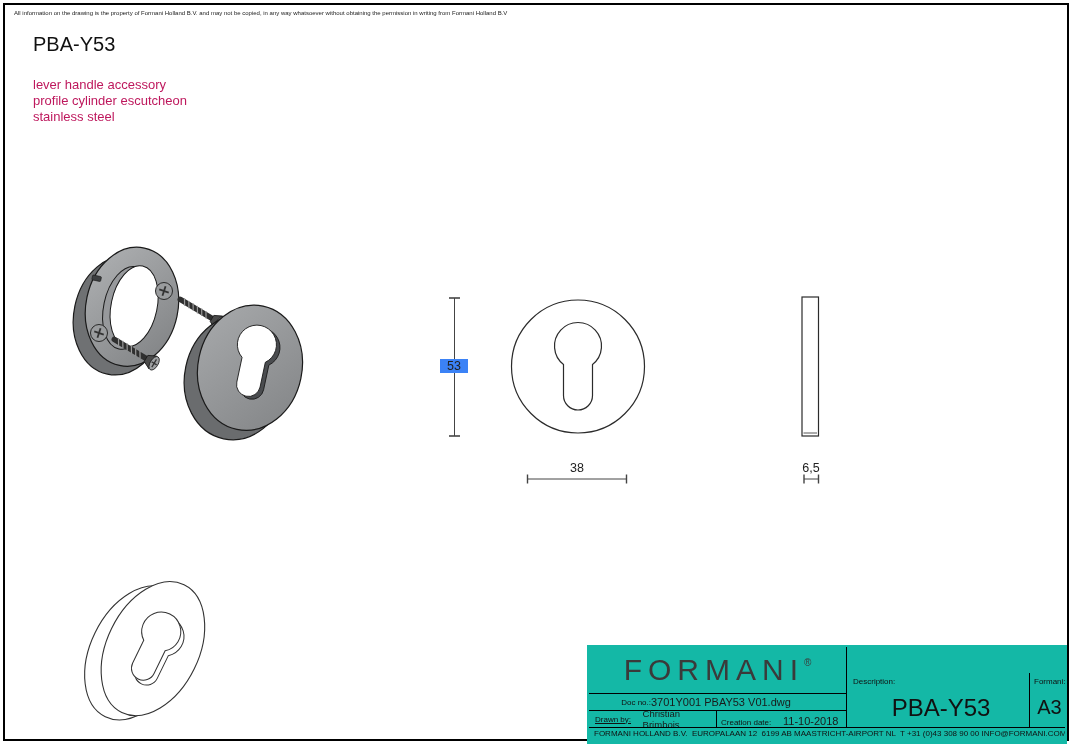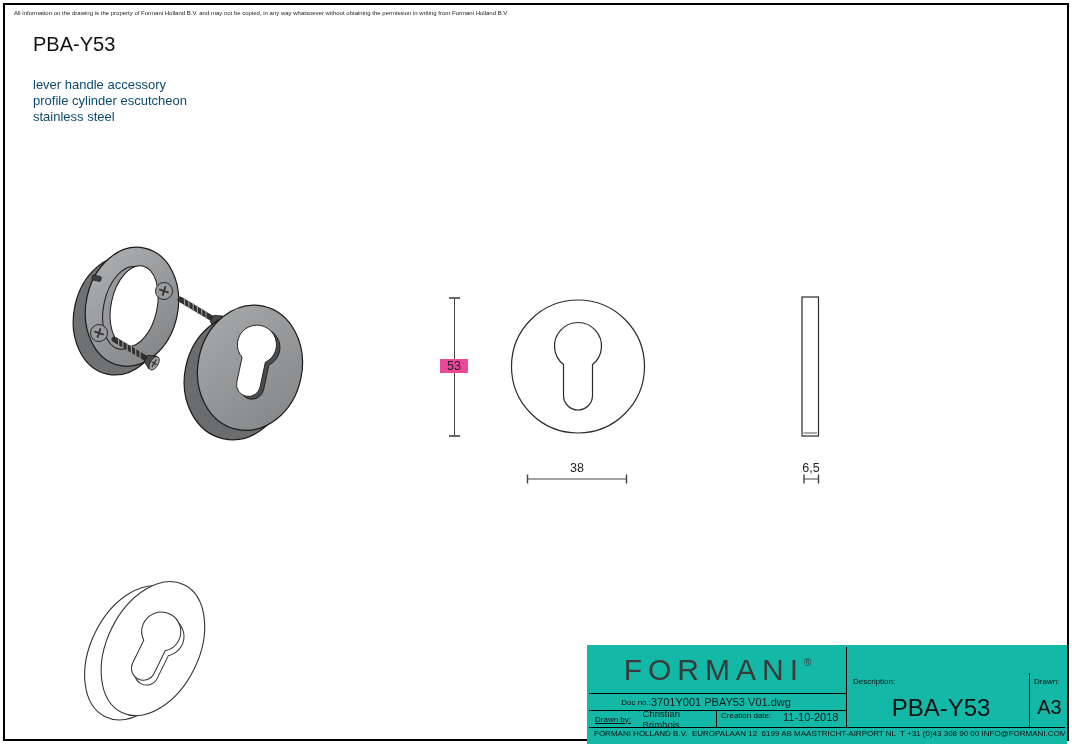--- a/index.html
+++ b/index.html
@@ -1,39 +1,39 @@
 <!DOCTYPE html>
 <html><head>
 <meta charset="utf-8">
 <style>
   html,body{margin:0;padding:0;background:#ffffff;}
   .page{position:relative;width:1072px;height:744px;background:#fff;overflow:hidden;
         font-family:"Liberation Sans", sans-serif;color:#1a1a1a;}
   .frame{position:absolute;left:3px;top:3px;right:3px;bottom:3px;border:2px solid #000;}
   .disclaimer{position:absolute;left:14px;top:10px;font-size:6px;color:#222;white-space:nowrap;}
   .doc-title{position:absolute;left:33px;top:33px;font-size:20px;color:#111;}
-  .desc-block{position:absolute;left:33px;top:77px;font-size:13px;line-height:16px;color:#0c4a6e;}
+  .desc-block{position:absolute;left:33px;top:77px;font-size:13px;line-height:16px;color:#be185d;}
   .drawing-layer{position:absolute;left:0;top:0;width:1072px;height:744px;}
-  .dim-label{position:absolute;font-size:12.5px;color:#222;background:#ec4899;text-align:center;line-height:14px;}
+  .dim-label{position:absolute;font-size:12.5px;color:#222;background:#3b82f6;text-align:center;line-height:14px;}
   .dim-53{left:440px;top:359px;width:28px;}
   .dim-38{left:563px;top:461px;width:28px;background:transparent;}
   .dim-65{left:794px;top:461px;width:34px;background:transparent;}
 
   
   .tb{position:absolute;left:587px;top:645px;width:480px;height:116px;border:2px solid #14b8a6;
       box-sizing:border-box;background:#14b8a6;}
   .tb .cell{position:absolute;box-sizing:border-box;}
   .tb-logo{left:0;top:0;width:258px;height:47px;border-right:1px solid #000;border-bottom:1px solid #000;
            display:flex;align-items:center;justify-content:center;}
   .logo-text{font-size:30px;letter-spacing:6px;color:#3a3a3a;font-weight:400;}
   .logo-text sup{font-size:10px;letter-spacing:0;vertical-align:14px;}
   .tb-doc{left:0;top:47px;width:258px;height:17px;border-right:1px solid #000;border-bottom:1px solid #000;
           display:flex;align-items:center;}
   .tb-drawn{left:0;top:64px;width:128px;height:16px;border-right:1px solid #000;display:flex;align-items:center;}
-  .tb-creation{left:128px;top:64px;width:130px;height:16px;border-right:1px solid #000;display:flex;align-items:flex-start;}
+  .tb-creation{left:128px;top:64px;width:130px;height:16px;border-right:1px solid #000;display:flex;align-items:flex-end;}
   .tb-part{left:258px;top:0;width:218px;height:26px;border-bottom:1px solid #000;padding:3px 0 0 6px;}
   .tb-desc{left:258px;top:26px;width:183px;height:54px;border-right:1px solid #000;padding:4px 0 0 6px;}
   .tb-format{left:441px;top:26px;width:35px;height:54px;padding:4px 0 0 4px;}
   .tb-footer{left:0;top:80px;width:476px;height:12px;border-top:1px solid #000;display:flex;align-items:center;
              overflow:hidden;}
   .tb-label{font-size:8px;color:#111;}
   .tb-doc .tb-label{padding-left:16px;width:46px;text-align:right;}
   .tb-drawn .tb-label{padding-left:6px;width:50px;text-decoration:underline;}
   .tb-creation .tb-label{padding-left:4px;width:62px;}
   .val-doc{font-size:11px;text-align:right;}
@@ -204,21 +204,21 @@
       <span class="val-date">11-10-2018</span>
     </div>
 
 
     <div class="cell tb-desc">
       <div class="tb-label">Description:</div>
       <div class="desc-value">PBA-Y53</div>
     </div>
 
     <div class="cell tb-format">
-      <div class="tb-label">Drawn:</div>
+      <div class="tb-label">Formani:</div>
       <div class="format-value">A3</div>
     </div>
 
     <div class="cell tb-footer">
       <span class="footer-text">FORMANI HOLLAND B.V.  EUROPALAAN 12  6199 AB MAASTRICHT-AIRPORT NL  T +31 (0)43 308 90 00 INFO@FORMANI.COM FORMANI.COM</span>
     </div>
   </div>
 </div>
 
 </body></html>

